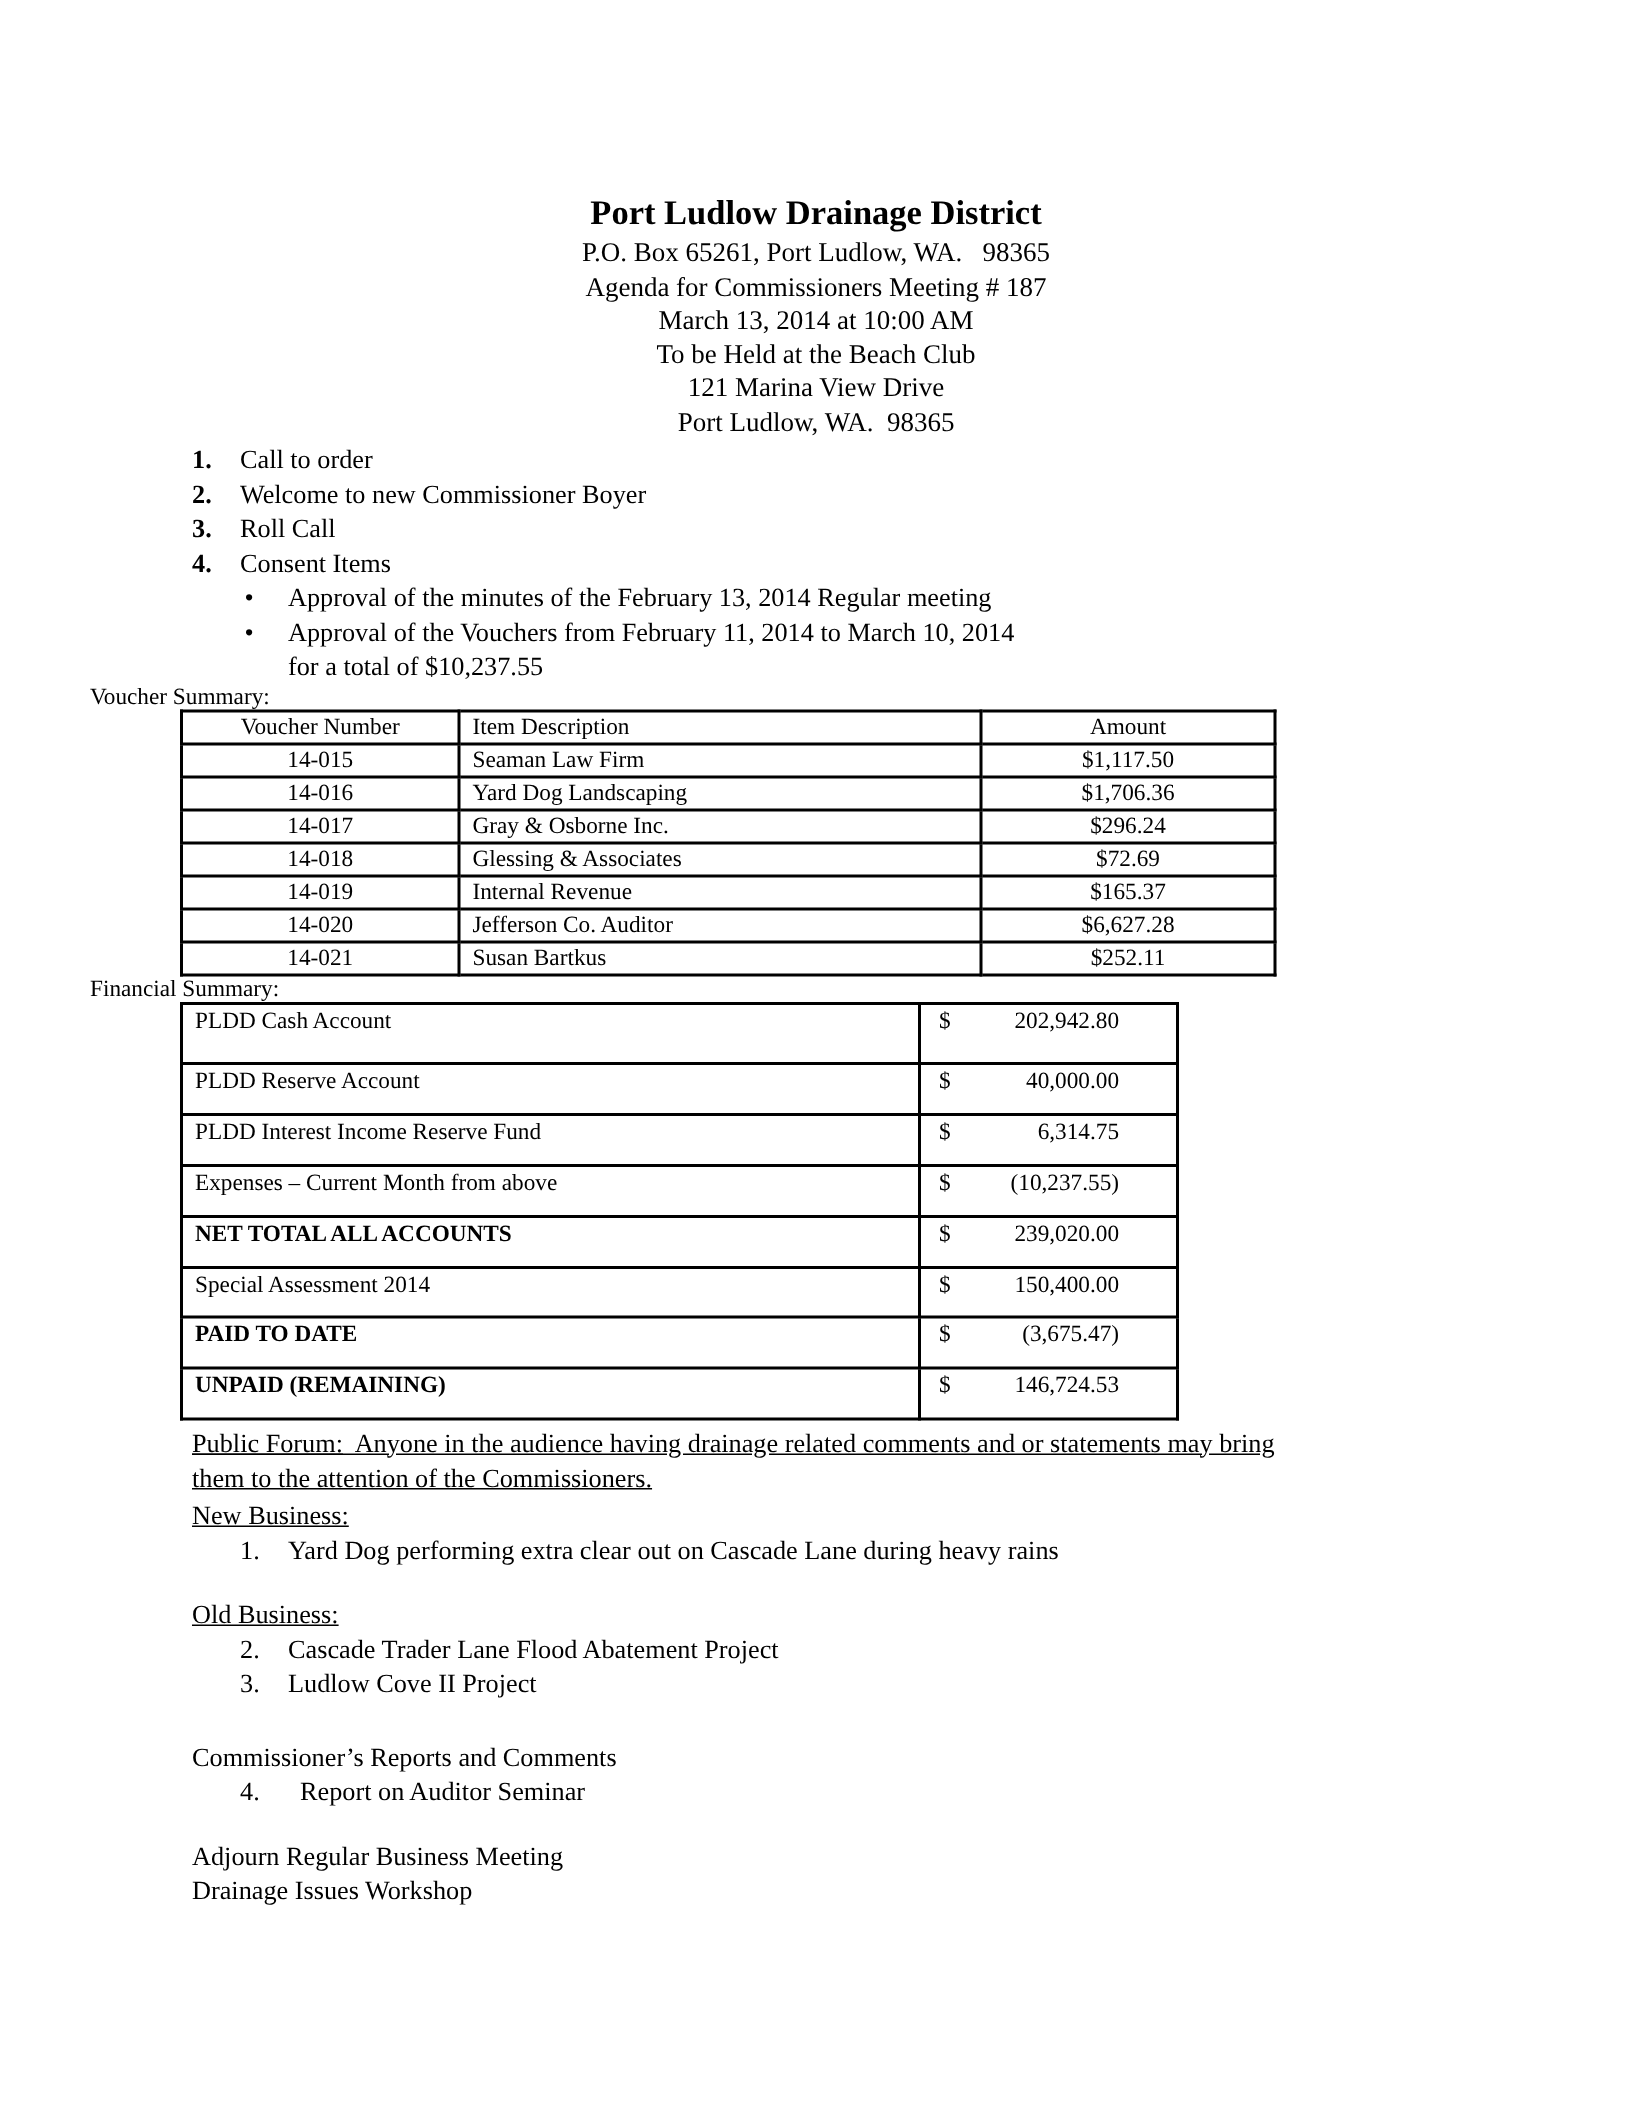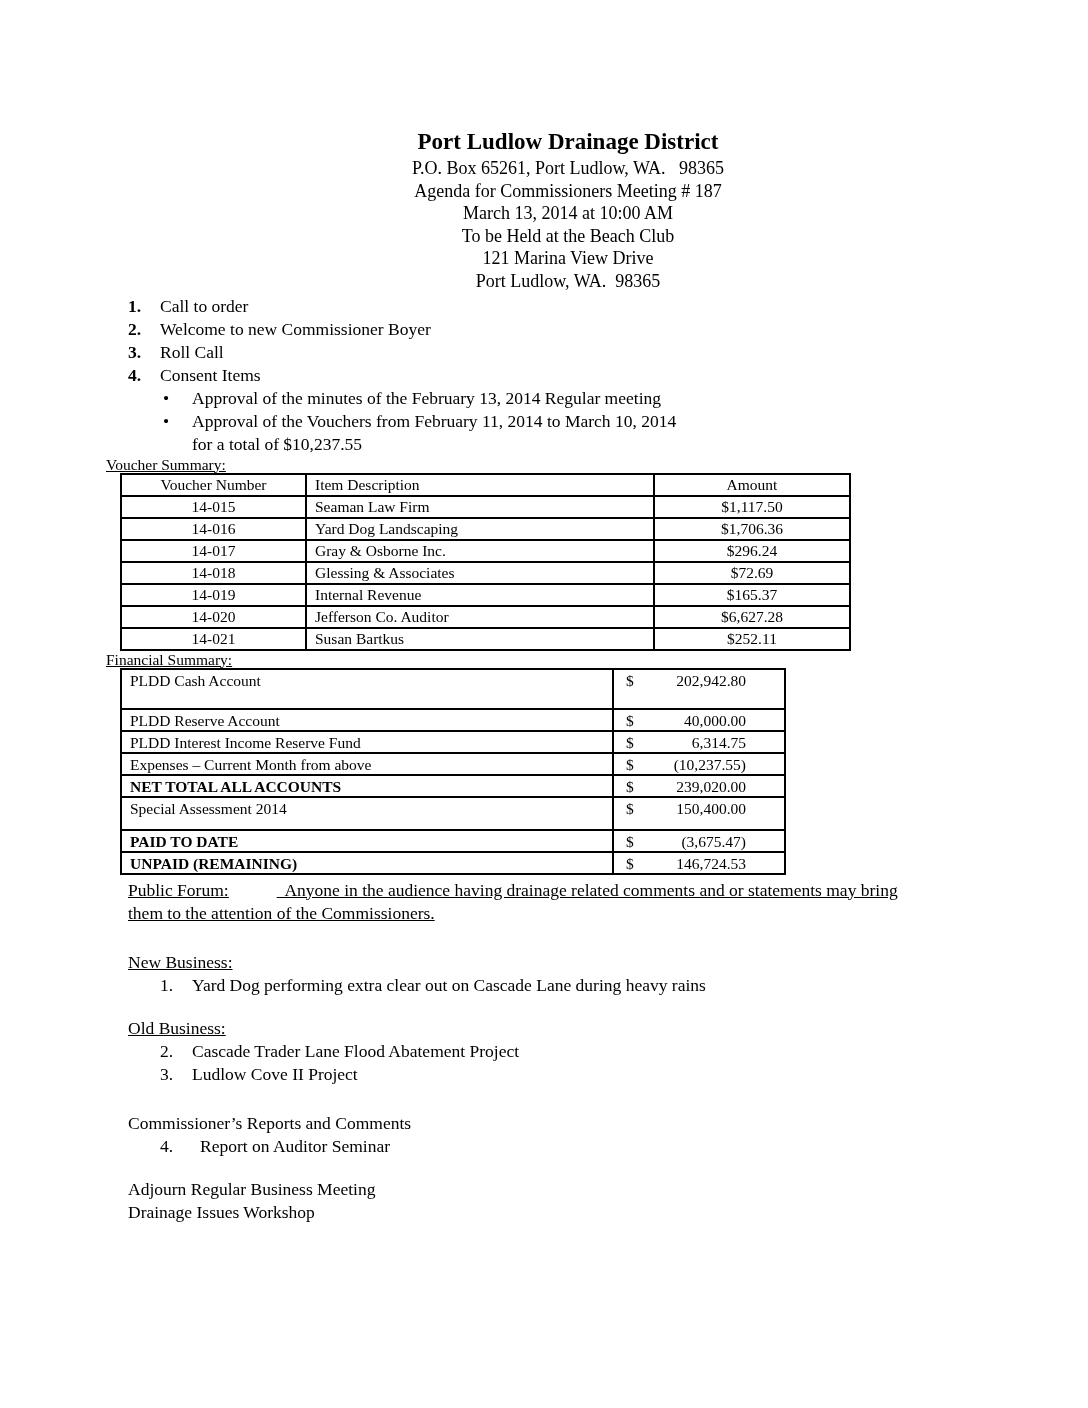--- a/index.html
+++ b/index.html
@@ -5,37 +5,37 @@
   * { margin:0; padding:0; box-sizing:border-box; }
   html,body { background:#ffffff; }
   .page {
     width:1088px; height:1408px;
     background:#ffffff;
     color:#000000;
     font-family:"Liberation Serif","DejaVu Serif",serif;
     position:relative;
     overflow:hidden;
   }
-  .pre { white-space:pre;margin-left:48px; }
+  .pre { white-space:pre; }
 
   
   .header { padding-top:127px; text-align:center; }
   .doc-title { font-size:23px; font-weight:700; line-height:30px; }
   .hline { font-size:18px; line-height:22.6px; }
 
   
   .agenda { margin-top:2px; }
   .agenda-item { display:flex; font-size:17.5px; line-height:23px; padding-left:128px; }
   .agenda-item .num { font-weight:700; width:32px; flex:none; }
   .bullet-item { display:flex; font-size:17.5px; line-height:23px; padding-left:163px; }
   .bullet-item .dot { width:29px; flex:none; }
   .cont-line { font-size:17.5px; line-height:23px; padding-left:192px; }
 
   
-  .tbl-label { margin-left:106px; font-size:15.5px; line-height:17px; text-decoration:underline; }
+  .tbl-label { margin-left:60px; font-size:15.5px; line-height:17px; }
 
   
   table { border-collapse:collapse; margin-left:120px; table-layout:fixed; }
   .vtable { width:664px; }
   .vtable th, .vtable td {
     border:2px solid #000; font-size:15.5px; font-weight:400;
     height:22px; padding:0 0 0 0; line-height:18px; vertical-align:middle;
   }
   .vtable .c1 { width:185px; text-align:center; }
   .vtable .c2 { width:348px; text-align:left; padding-left:8px; }
@@ -43,32 +43,32 @@
 
   
   .ftable { width:664px; }
   .ftable td { border:2px solid #000; font-size:15.5px; vertical-align:top; line-height:19px; }
   .ftable .lbl { width:492px; padding:1px 0 0 8px; }
   .ftable .amt { width:172px; padding:1px 38px 0 12px; }
   .ftable .amt .cur { float:left; }
   .ftable .amt .val { float:right; }
   .ftable tr.tall-a td { height:40px; }
   .ftable tr.tall-b td { height:33px; }
-  .ftable tr td { height:22px; }
+  .ftable tr td { height:34px; }
   .ftable tr.boldrow .lbl { font-weight:700; }
 
   
   .body-text { font-size:17.5px; line-height:23px; }
   .para { margin-left:128px; margin-top:4px;text-decoration:underline; }
   .section { margin-left:128px; }
   .section-label { text-decoration:underline; }
   .sec-item { display:flex; padding-left:32px; }
   .sec-item .num { width:32px; flex:none; }
   .sec-item .num-wide { width:40px; flex:none; }
-  .mt-nb { margin-top:26px; }
+  .mt-nb { margin-top:2px; }
   .mt-ob { margin-top:20px; }
   .mt-cm { margin-top:26px; }
   .mt-cl { margin-top:20px; }
 </style>
 </head>
 <body>
 
 <div class="page">
 
   <div class="header">

